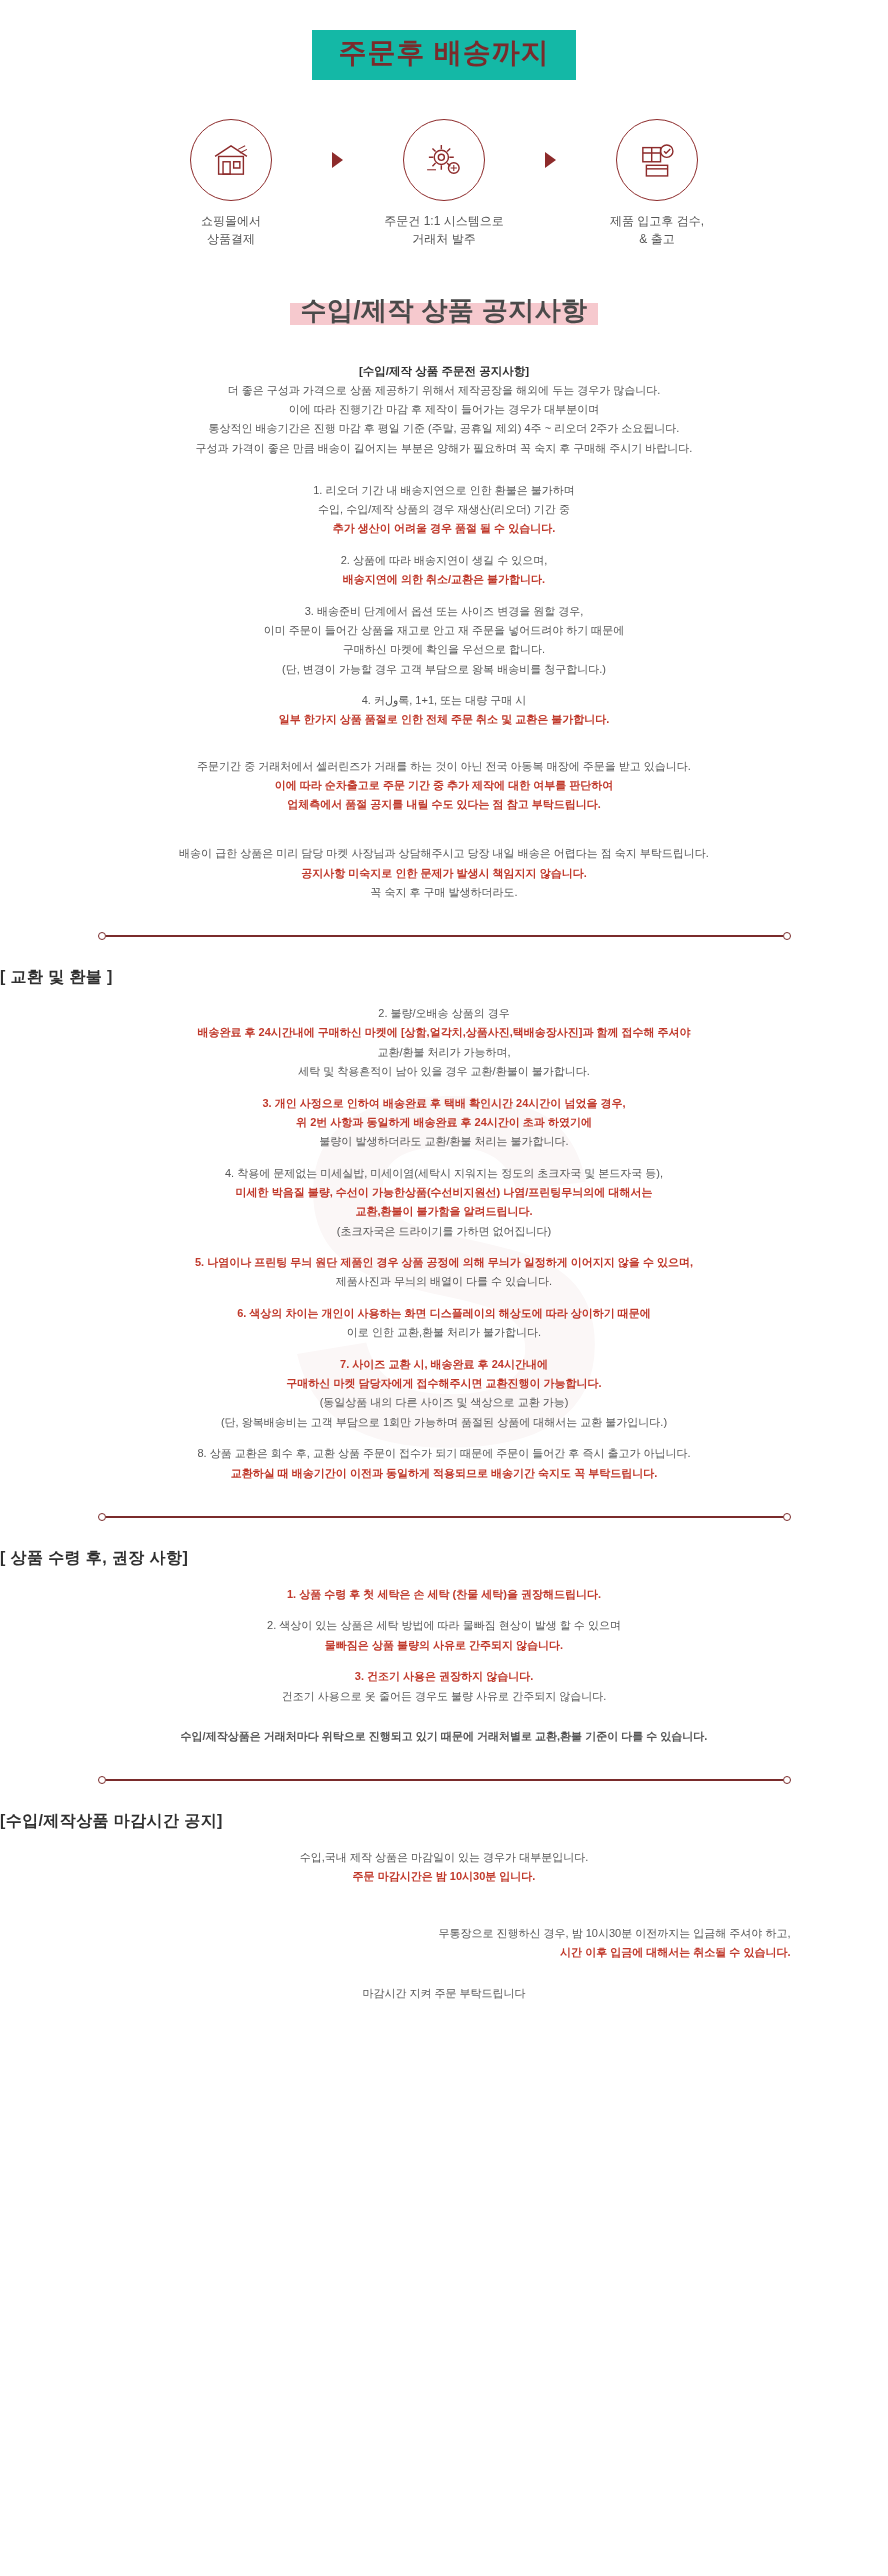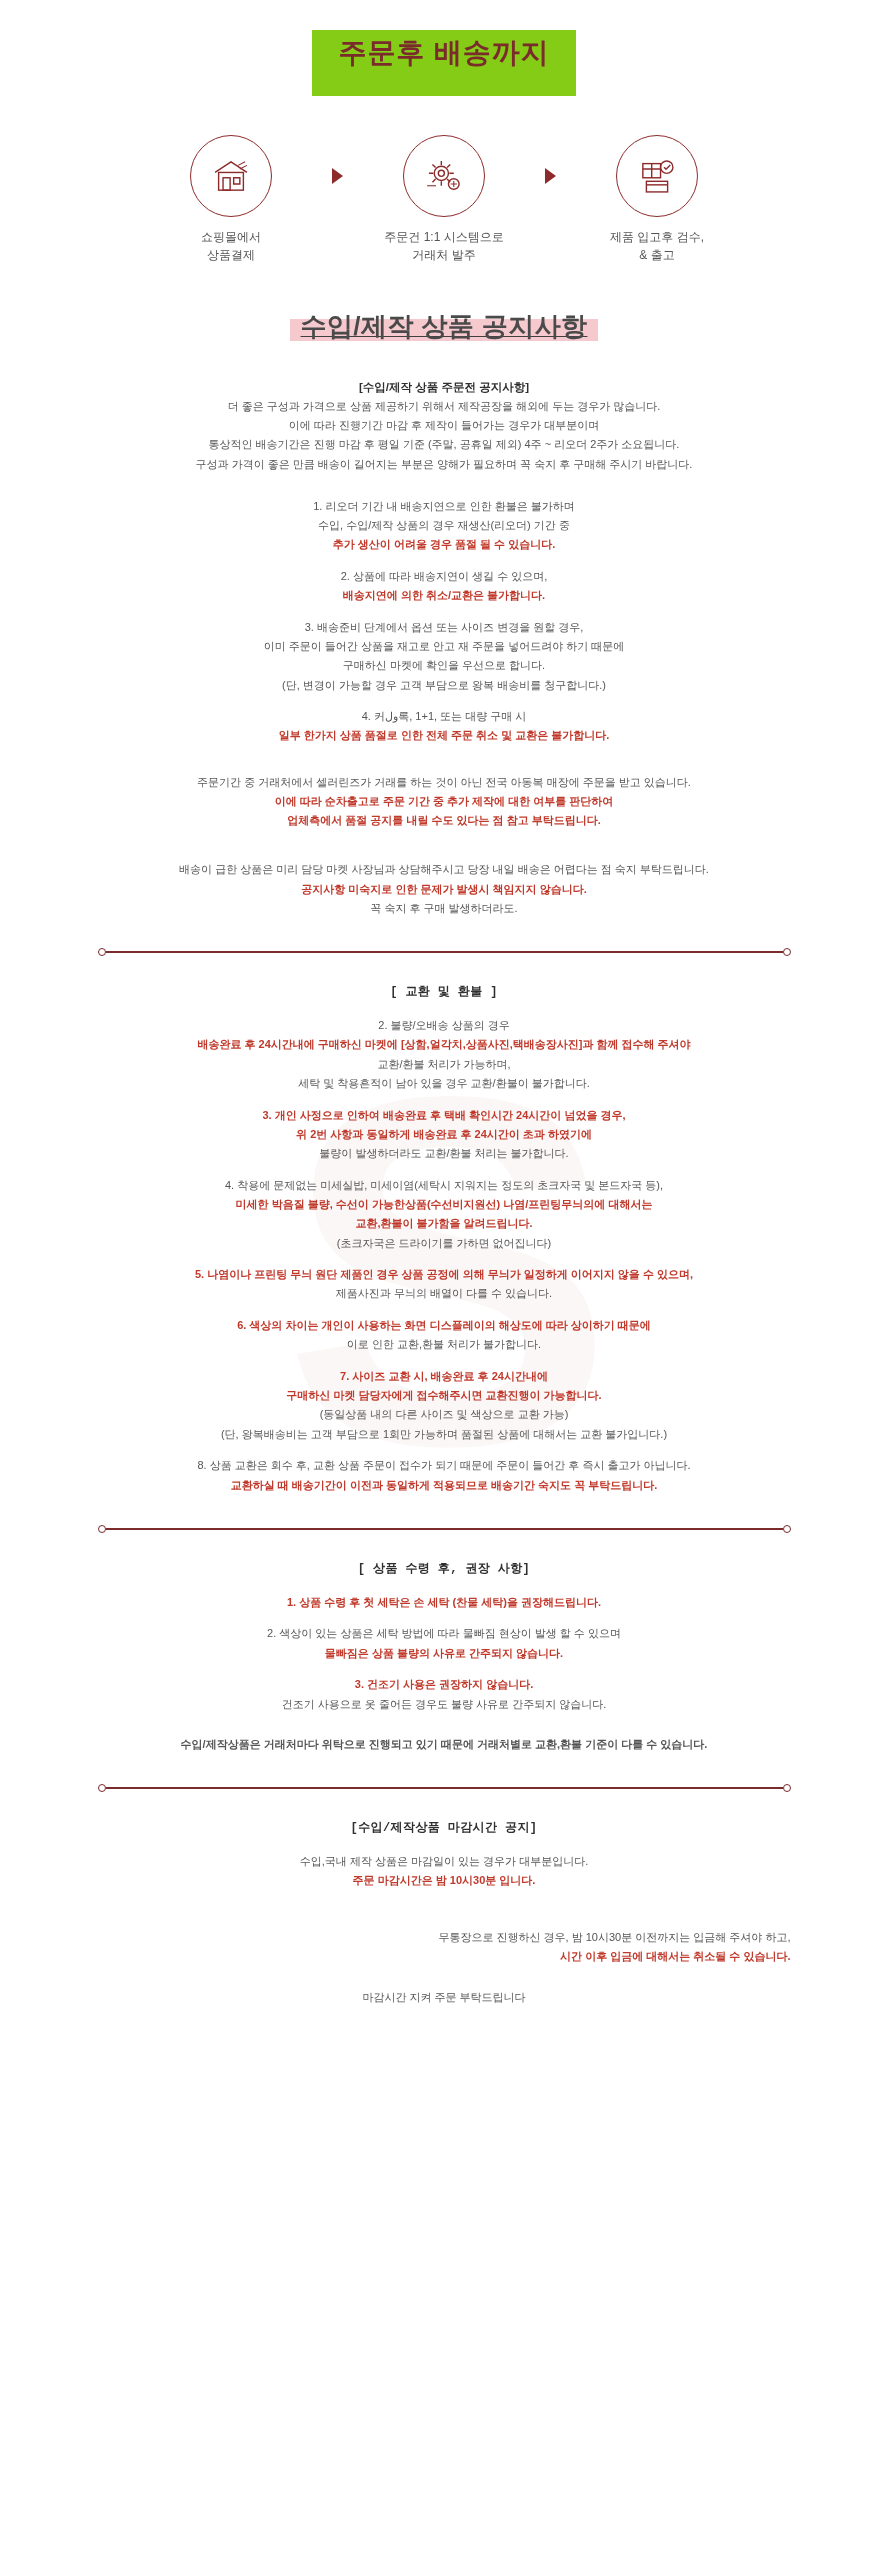--- a/index.html
+++ b/index.html
@@ -38,22 +38,22 @@
     padding-top: 30px;
   }
 
   
   .banner-wrap {
     display: flex;
     justify-content: center;
     margin-bottom: 39px;
   }
   .banner {
-    background: #84cc16;
-    padding: 9px 27px 29px 27px;
+    background: #14b8a6;
+    padding: 9px 27px 13px 27px;
     display: inline-block;
   }
   .banner-text {
     font-size: 28px;
     font-weight: bold;
     letter-spacing: 0.9px;
     color: #7a2b2b;
     line-height: 1;
     text-align: center;
     font-family: "Liberation Sans", sans-serif;
@@ -105,21 +105,20 @@
   
   .sec-head-wrap {
     display: flex;
     justify-content: center;
     margin-bottom: 34px;
   }
   .sec-head {
     position: relative;
     display: inline-block;
     padding: 0 10.7px;
-    text-decoration: underline;
   }
   .sec-head .hl {
     position: absolute;
     left: 0; right: 0;
     top: 9px; bottom: 1.8px;
     background: #f6c9ce;
     z-index: 0;
   }
   .sec-head .txt {
     position: relative;
@@ -163,27 +162,26 @@
     border-radius: 50%;
     flex: 0 0 auto;
   }
   .divider .line {
     flex: 1 1 auto;
     height: 1.8px;
     background: #7a2b2b;
   }
 
   .sub-head {
-    text-align: center;
-    font-size: 12px;
+    text-align: left;
+    font-size: 16px;
     font-weight: bold;
     color: #2f2f2f;
     margin-bottom: 16px;
     letter-spacing: 0.4px;
-    font-family: Liberation Mono, monospace;
   }
 
   .list-item { margin-bottom: 12.4px; }
   .list-item p { margin: 0; }
 </style>
 </head>
 <body>
 
 <div class="watermark">S</div>
 

